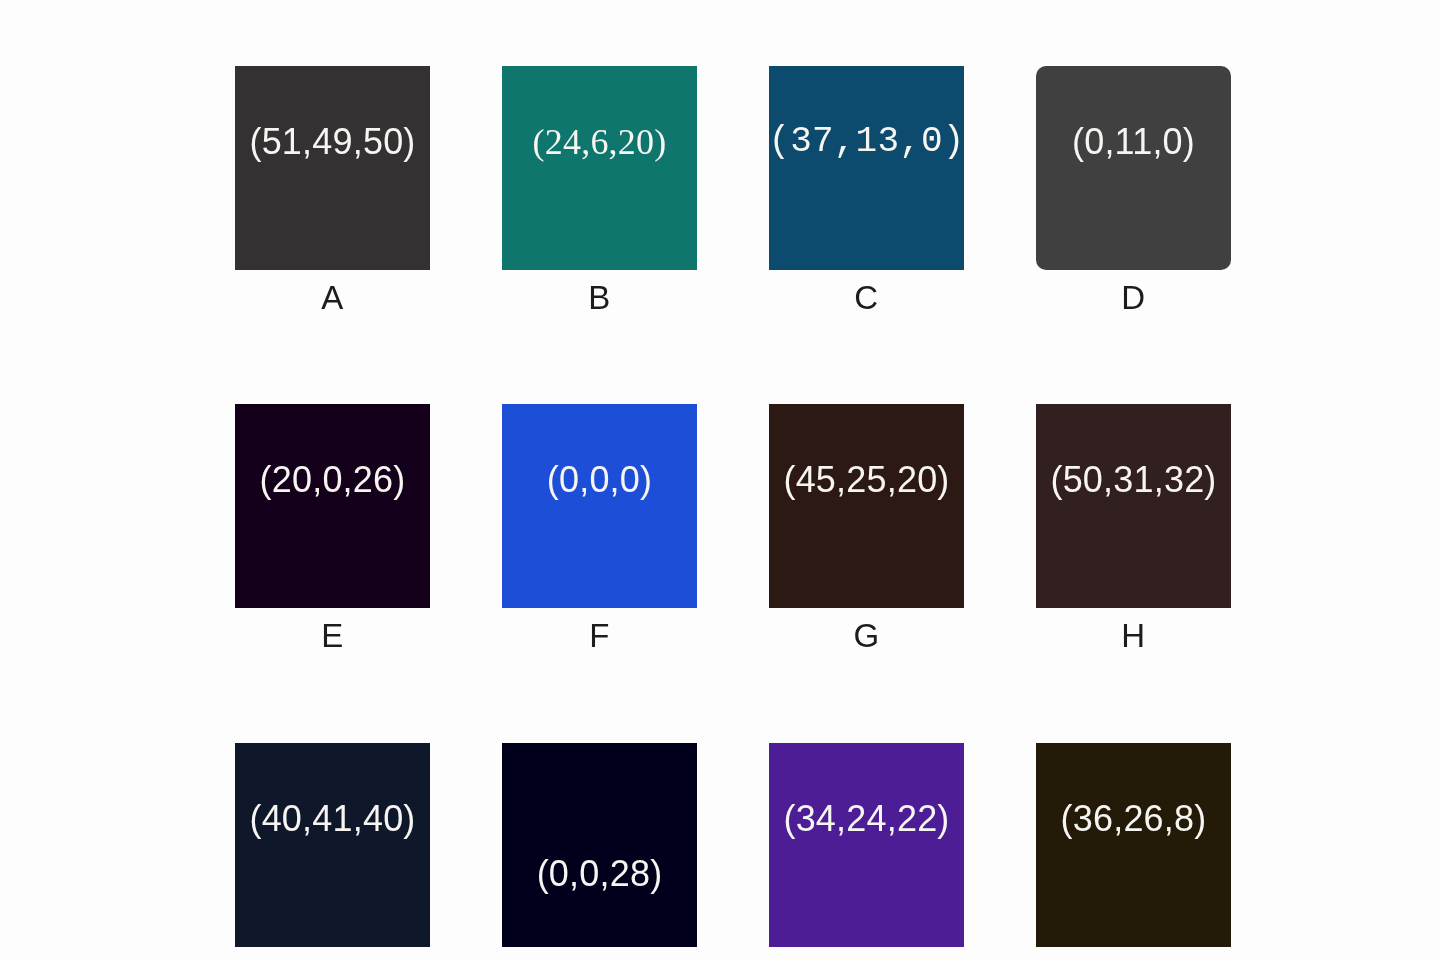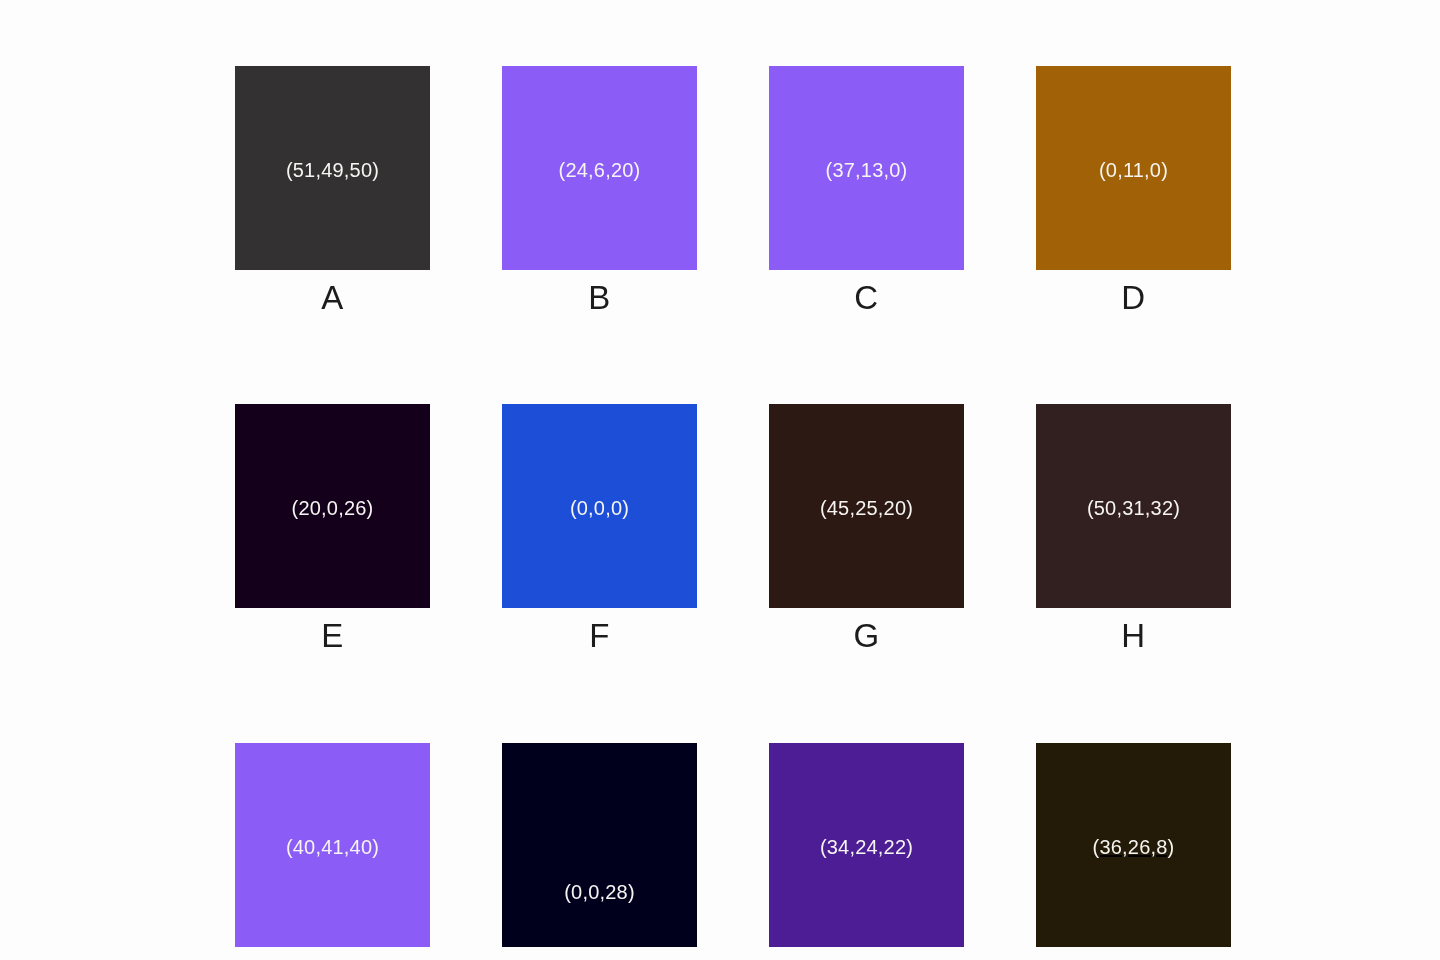--- a/index.html
+++ b/index.html
@@ -40,26 +40,25 @@
     display: flex;
     align-items: flex-start;
     justify-content: center;
     box-sizing: border-box;
     padding-top: 58px;
     position: relative;
   }
 
   .swatch-value {
     color: #f6f5f1;
-    font-size: 20px;
+    font-size: 36px;
     line-height: 1;
     letter-spacing: 0.2px;
     white-space: nowrap;
     font-weight: 400;
-    margin-top: 36px;
   }
 
   .swatch-label {
     margin-top: 10px;
     color: #1c1c1c;
     font-size: 33px;
     line-height: 1.1;
     font-weight: 400;
     letter-spacing: 0.5px;
   }
@@ -68,33 +67,33 @@
 <body style="background-color: rgb(253, 253, 253);">
 
 <div id="swatch-grid">
     <div class="swatch-cell">
       <div class="swatch-box" style="background-color: rgb(51, 49, 50);">
         <span class="swatch-value">(51,49,50)</span>
       </div>
       <div class="swatch-label">A</div>
     </div>
     <div class="swatch-cell">
-      <div class="swatch-box" style="background-color: #8b5cf6;">
+      <div class="swatch-box" style="background-color: #0f766e; font-family: Liberation Serif, serif;">
         <span class="swatch-value">(24,6,20)</span>
       </div>
       <div class="swatch-label">B</div>
     </div>
     <div class="swatch-cell">
-      <div class="swatch-box" style="background-color: #8b5cf6;">
+      <div class="swatch-box" style="background-color: #0c4a6e; font-family: Liberation Mono, monospace;">
         <span class="swatch-value">(37,13,0)</span>
       </div>
       <div class="swatch-label">C</div>
     </div>
     <div class="swatch-cell">
-      <div class="swatch-box" style="background-color: #a16207;">
+      <div class="swatch-box" style="background-color: #404040; border-radius: 10px;">
         <span class="swatch-value">(0,11,0)</span>
       </div>
       <div class="swatch-label">D</div>
     </div>
     <div class="swatch-cell">
       <div class="swatch-box" style="background-color: rgb(20, 0, 26); text-align: right;">
         <span class="swatch-value">(20,0,26)</span>
       </div>
       <div class="swatch-label">E</div>
     </div>
@@ -110,36 +109,36 @@
       </div>
       <div class="swatch-label">G</div>
     </div>
     <div class="swatch-cell">
       <div class="swatch-box" style="background-color: rgb(50, 31, 32);">
         <span class="swatch-value">(50,31,32)</span>
       </div>
       <div class="swatch-label">H</div>
     </div>
     <div class="swatch-cell">
-      <div class="swatch-box" style="background-color: #8b5cf6;">
+      <div class="swatch-box" style="background-color: #0f172a;">
         <span class="swatch-value">(40,41,40)</span>
       </div>
       <div class="swatch-label">I</div>
     </div>
     <div class="swatch-cell">
       <div class="swatch-box" style="background-color: rgb(0, 0, 28); align-items: center;">
         <span class="swatch-value">(0,0,28)</span>
       </div>
       <div class="swatch-label">J</div>
     </div>
     <div class="swatch-cell">
       <div class="swatch-box" style="background-color: #4c1d95;">
         <span class="swatch-value">(34,24,22)</span>
       </div>
       <div class="swatch-label">K</div>
     </div>
     <div class="swatch-cell">
-      <div class="swatch-box" style="background-color: rgb(36, 26, 8); text-decoration: underline;">
+      <div class="swatch-box" style="background-color: rgb(36, 26, 8);">
         <span class="swatch-value">(36,26,8)</span>
       </div>
       <div class="swatch-label">L</div>
     </div>
   </div>
 
 </body></html>

